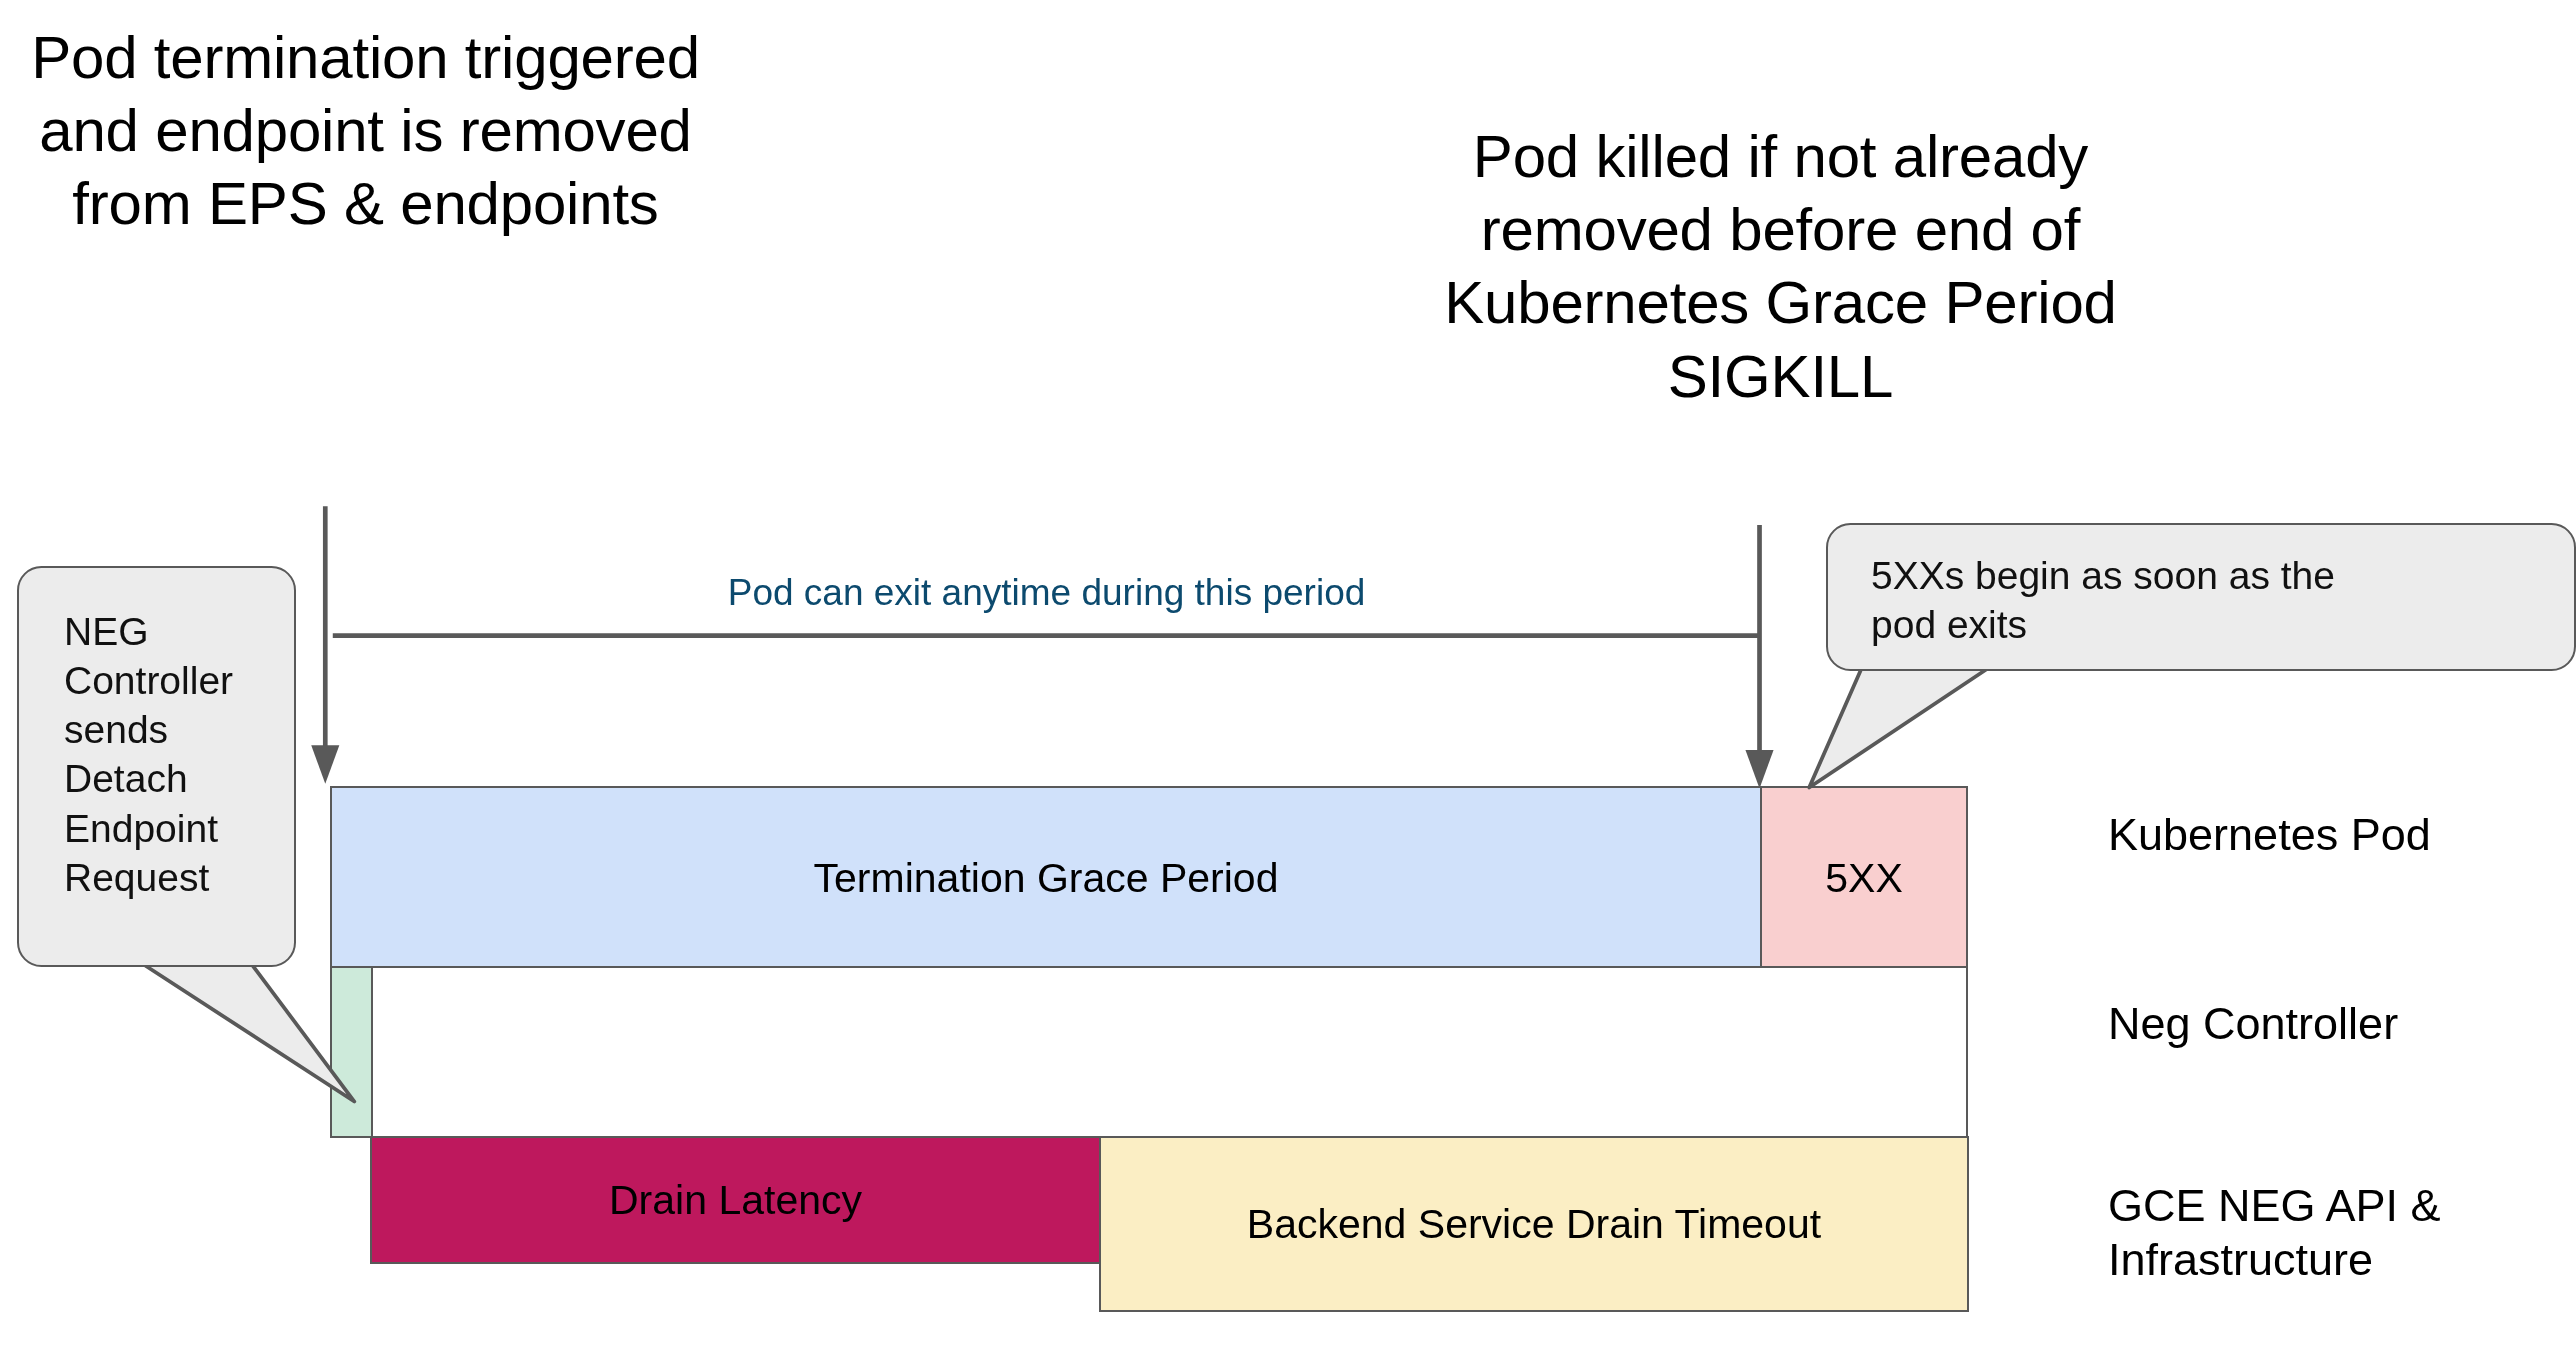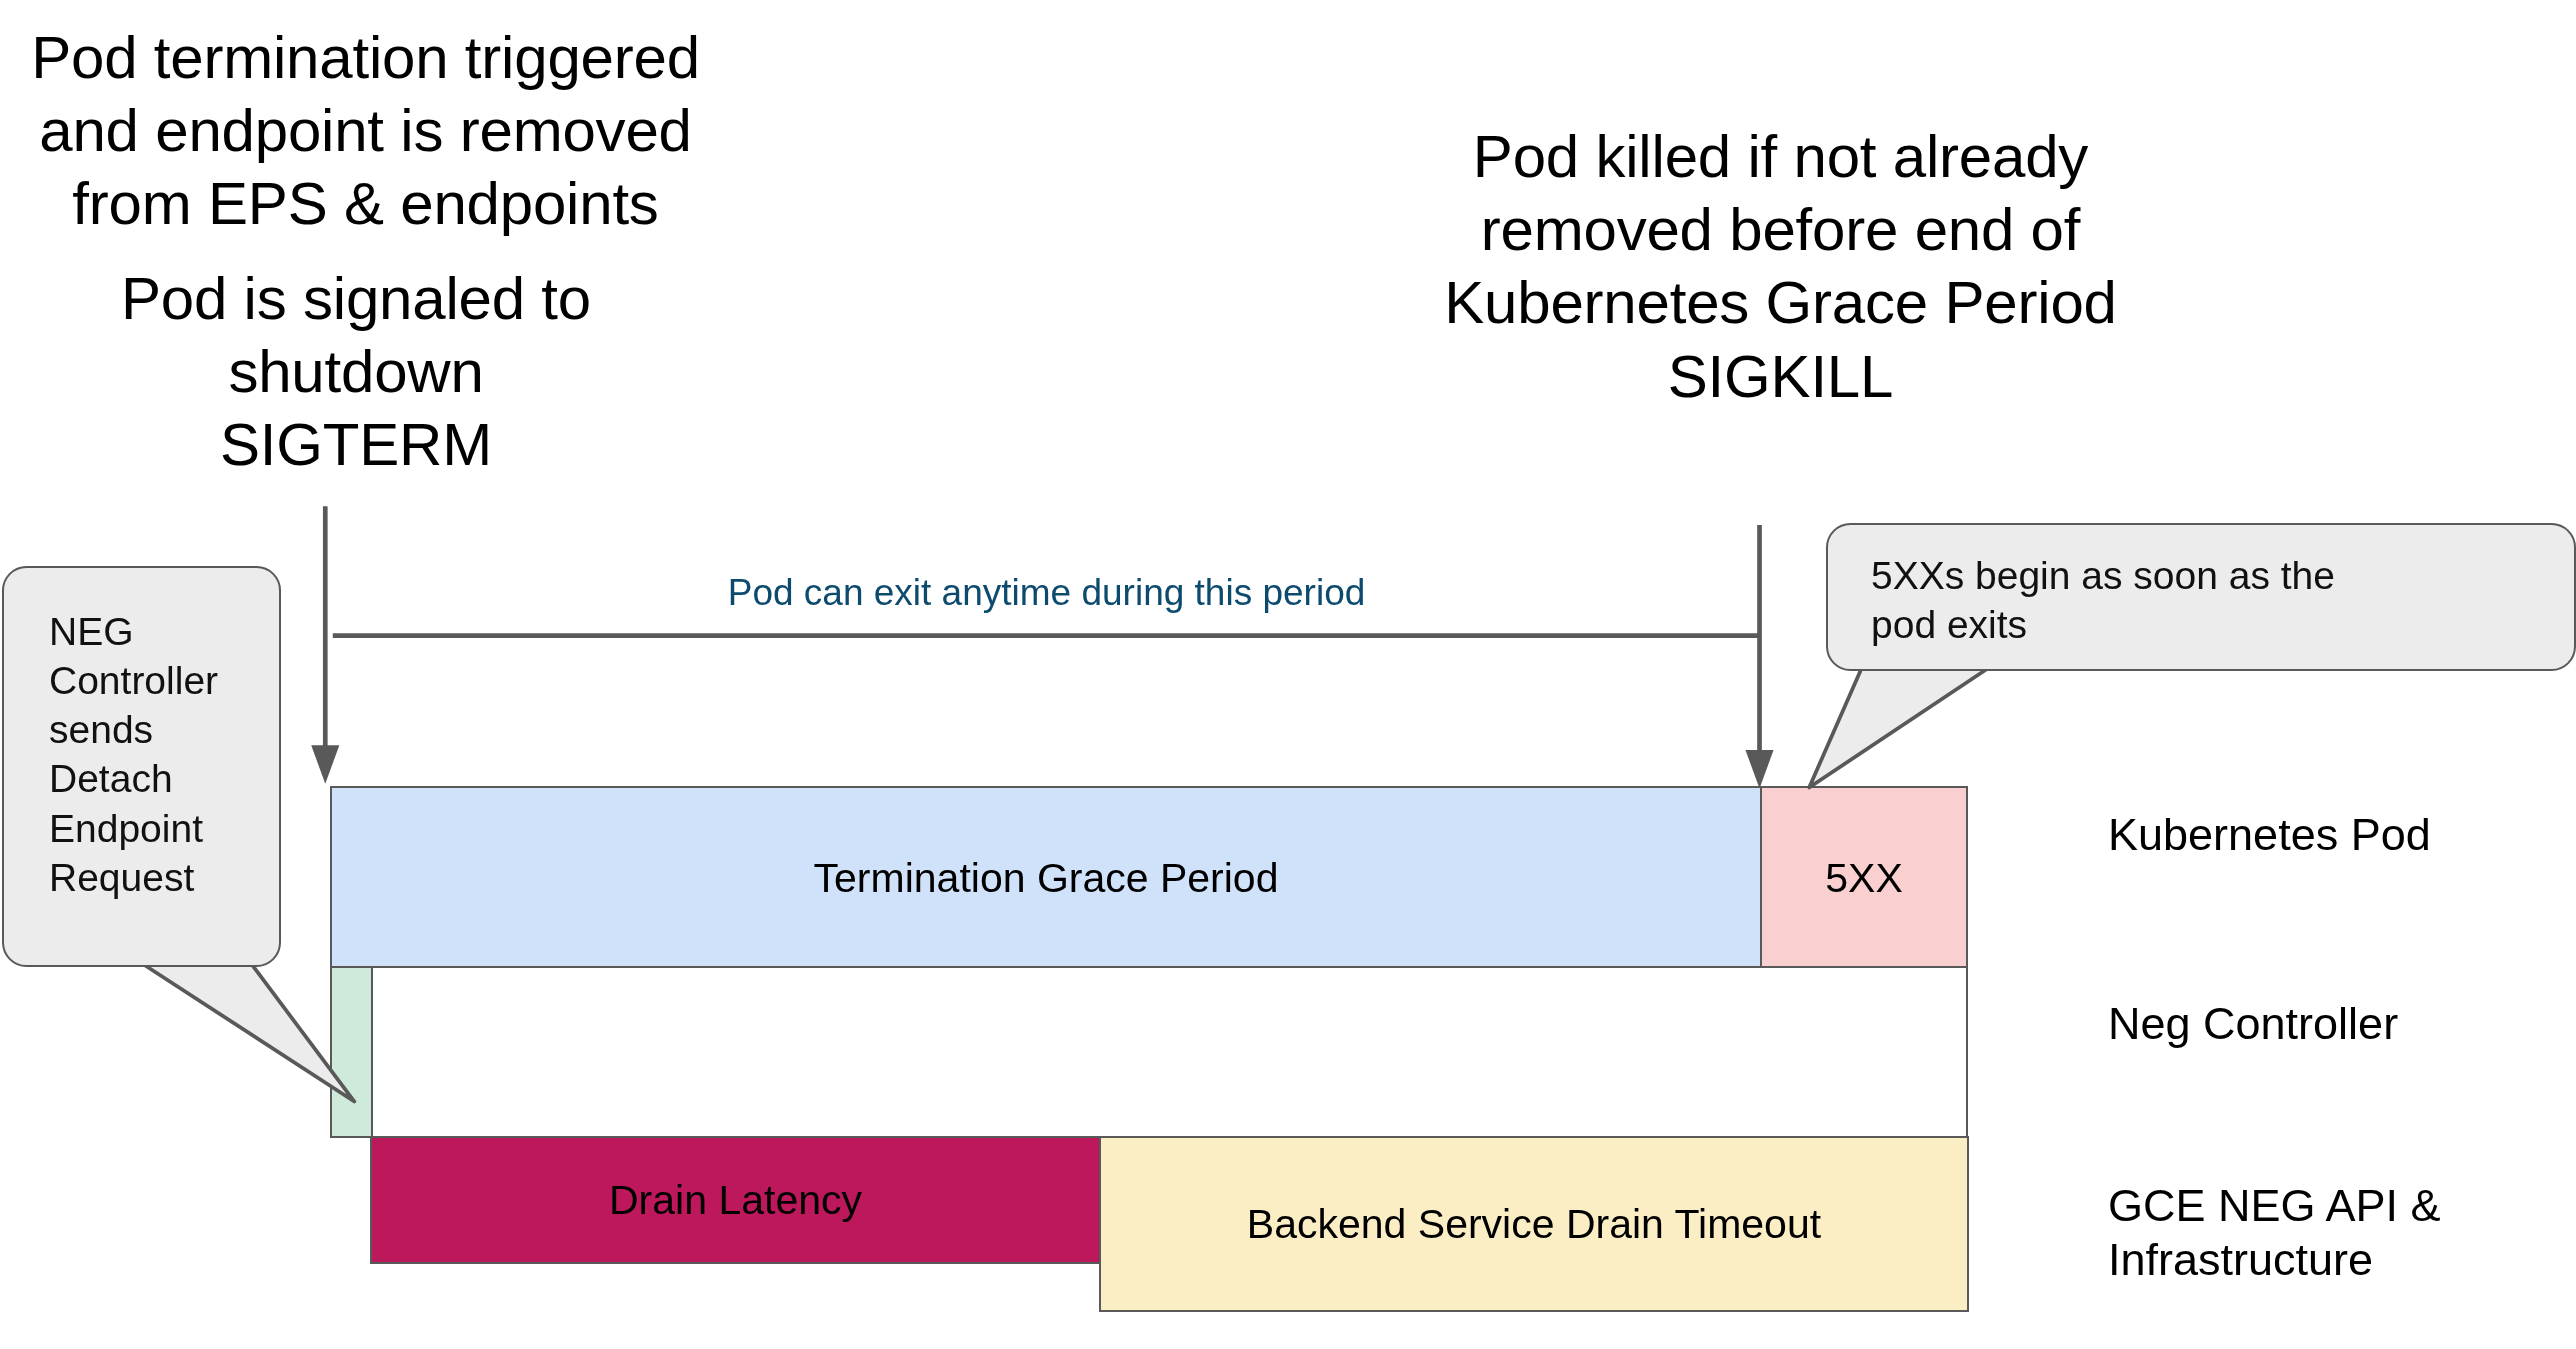--- a/index.html
+++ b/index.html
@@ -67,21 +67,21 @@
     background: #ececec;
     border: 2.8px solid #595959;
     border-radius: 24.4px;
     box-sizing: border-box;
     font-size: 39px;
     line-height: 1.26;
     color: #111;
     z-index: 6;
   }
   #bubble-neg {
-    left: 2px;
+    left: 17px;
     top: 566px;
     width: 279px;
     height: 401px;
     padding: 39px 0 0 45px;
   }
   #bubble-5xx {
     left: 1826px;
     top: 523px;
     width: 750px;
     height: 148px;
@@ -179,22 +179,20 @@
 </style>
 </head>
 <body>
 
 <div class="canvas">
 
   <div class="note" id="note-termination">Pod termination triggered
 and endpoint is removed
 from EPS &amp; endpoints</div>
 
-  <div class="note" id="note-sigterm">Pod is signaled to shutdown
-SIGTERM</div>
 
   <div class="note" id="note-sigkill">Pod killed if not already
 removed before end of
 Kubernetes Grace Period
 SIGKILL</div>
 
   <div id="span-caption">Pod can exit anytime during this period</div>
 
   <svg class="overlay under" viewBox="0 0 2748 1440">
 

